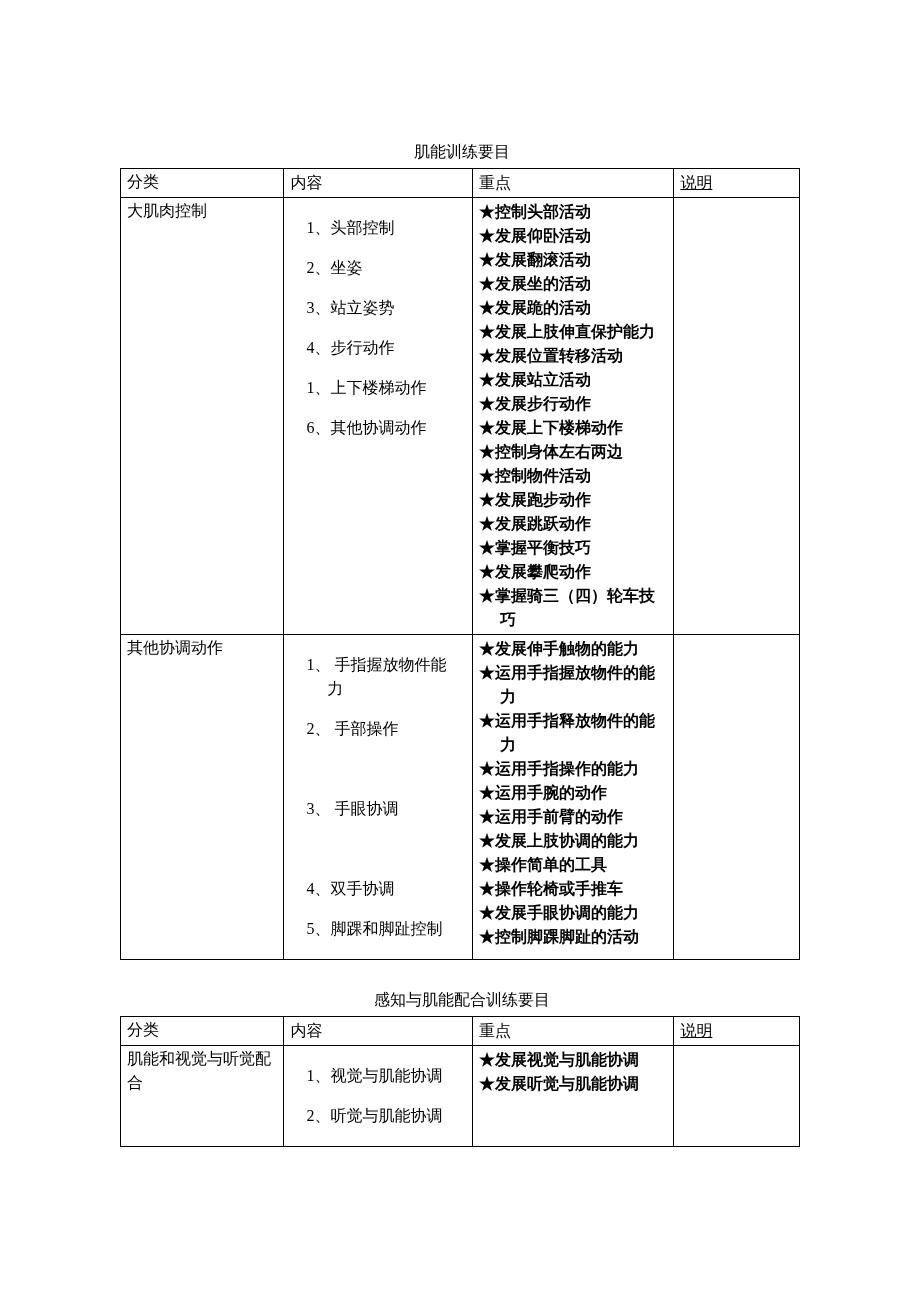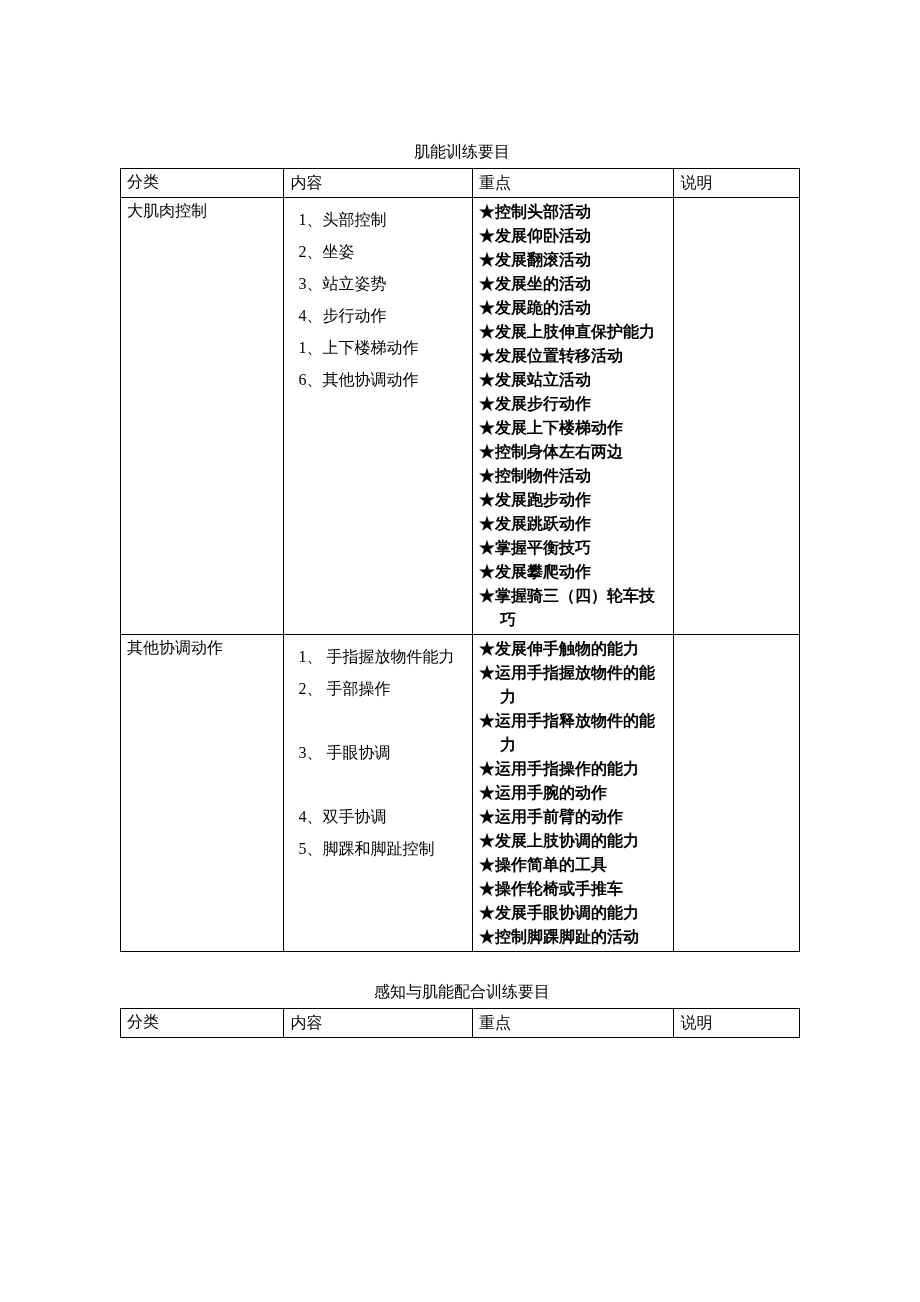--- a/index.html
+++ b/index.html
@@ -22,23 +22,23 @@
     table-layout: fixed;
   }
   td {
     border: 1px solid #000;
     vertical-align: top;
     padding: 2px 6px;
   }
   td.c1 { width: 24%; font-family: Liberation Mono, monospace; }
   td.c2 { width: 28%; }
   td.c3 { width: 30%; }
-  td.c4 { width: 18%; }
+  td.c4 { width: 18%; text-decoration: underline; }
   .items p {
-    margin: 8px;
+    margin: 16px;
     padding-left: 1.3em;
     text-indent: -1.3em;
     white-space: normal;
   }
   .points p {
     margin: 0;
     padding-left: 1.3em;
     text-indent: -1.3em;
     font-weight: bold;
   }
@@ -117,14 +117,26 @@
 
 <div class="title">感知与肌能配合训练要目</div>
 <table>
   <tbody>
       <tr>
     <td class="c1">分类</td>
     <td class="c2">内容</td>
     <td class="c3">重点</td>
     <td class="c4">说明</td>
   </tr>
+  <tr>
+    <td class="c1">肌能和视觉与听觉配合</td>
+    <td class="c2 items">
+          <p>1、视觉与肌能协调</p>
+          <p>2、听觉与肌能协调</p>
+        </td>
+    <td class="c3 points">
+          <p>★发展视觉与肌能协调</p>
+          <p>★发展听觉与肌能协调</p>
+        </td>
+    <td class="c4"></td>
+  </tr>
 </tbody>
   </table>
 
 </body></html>

